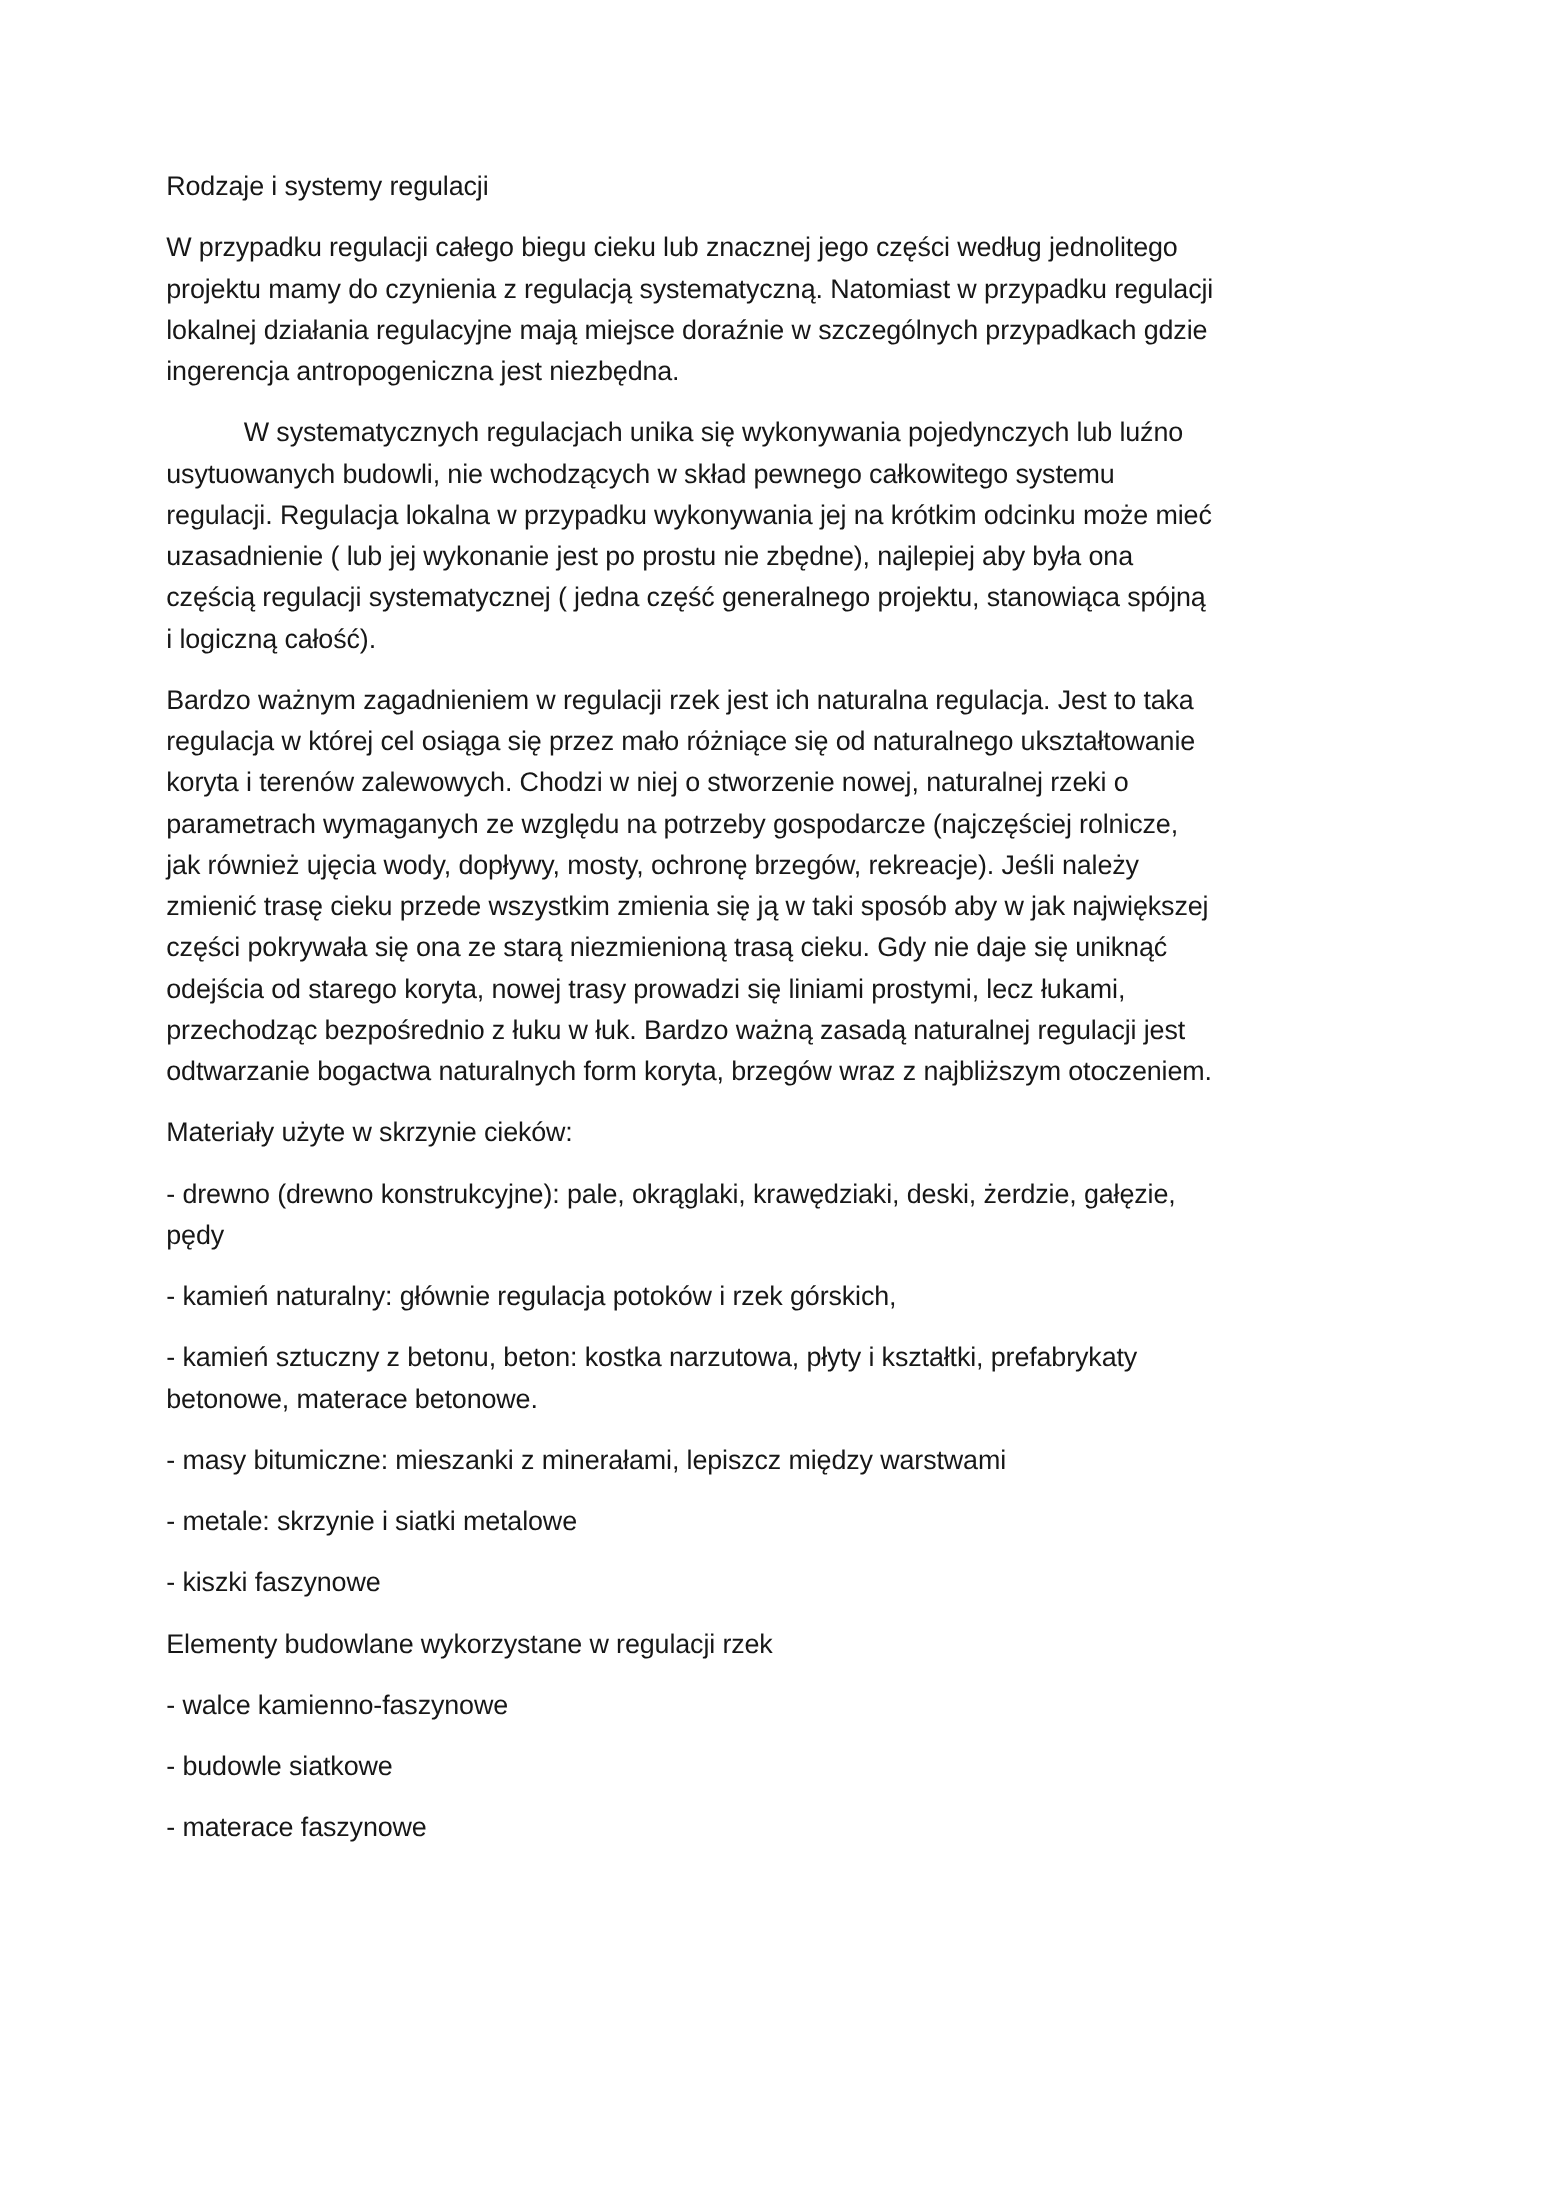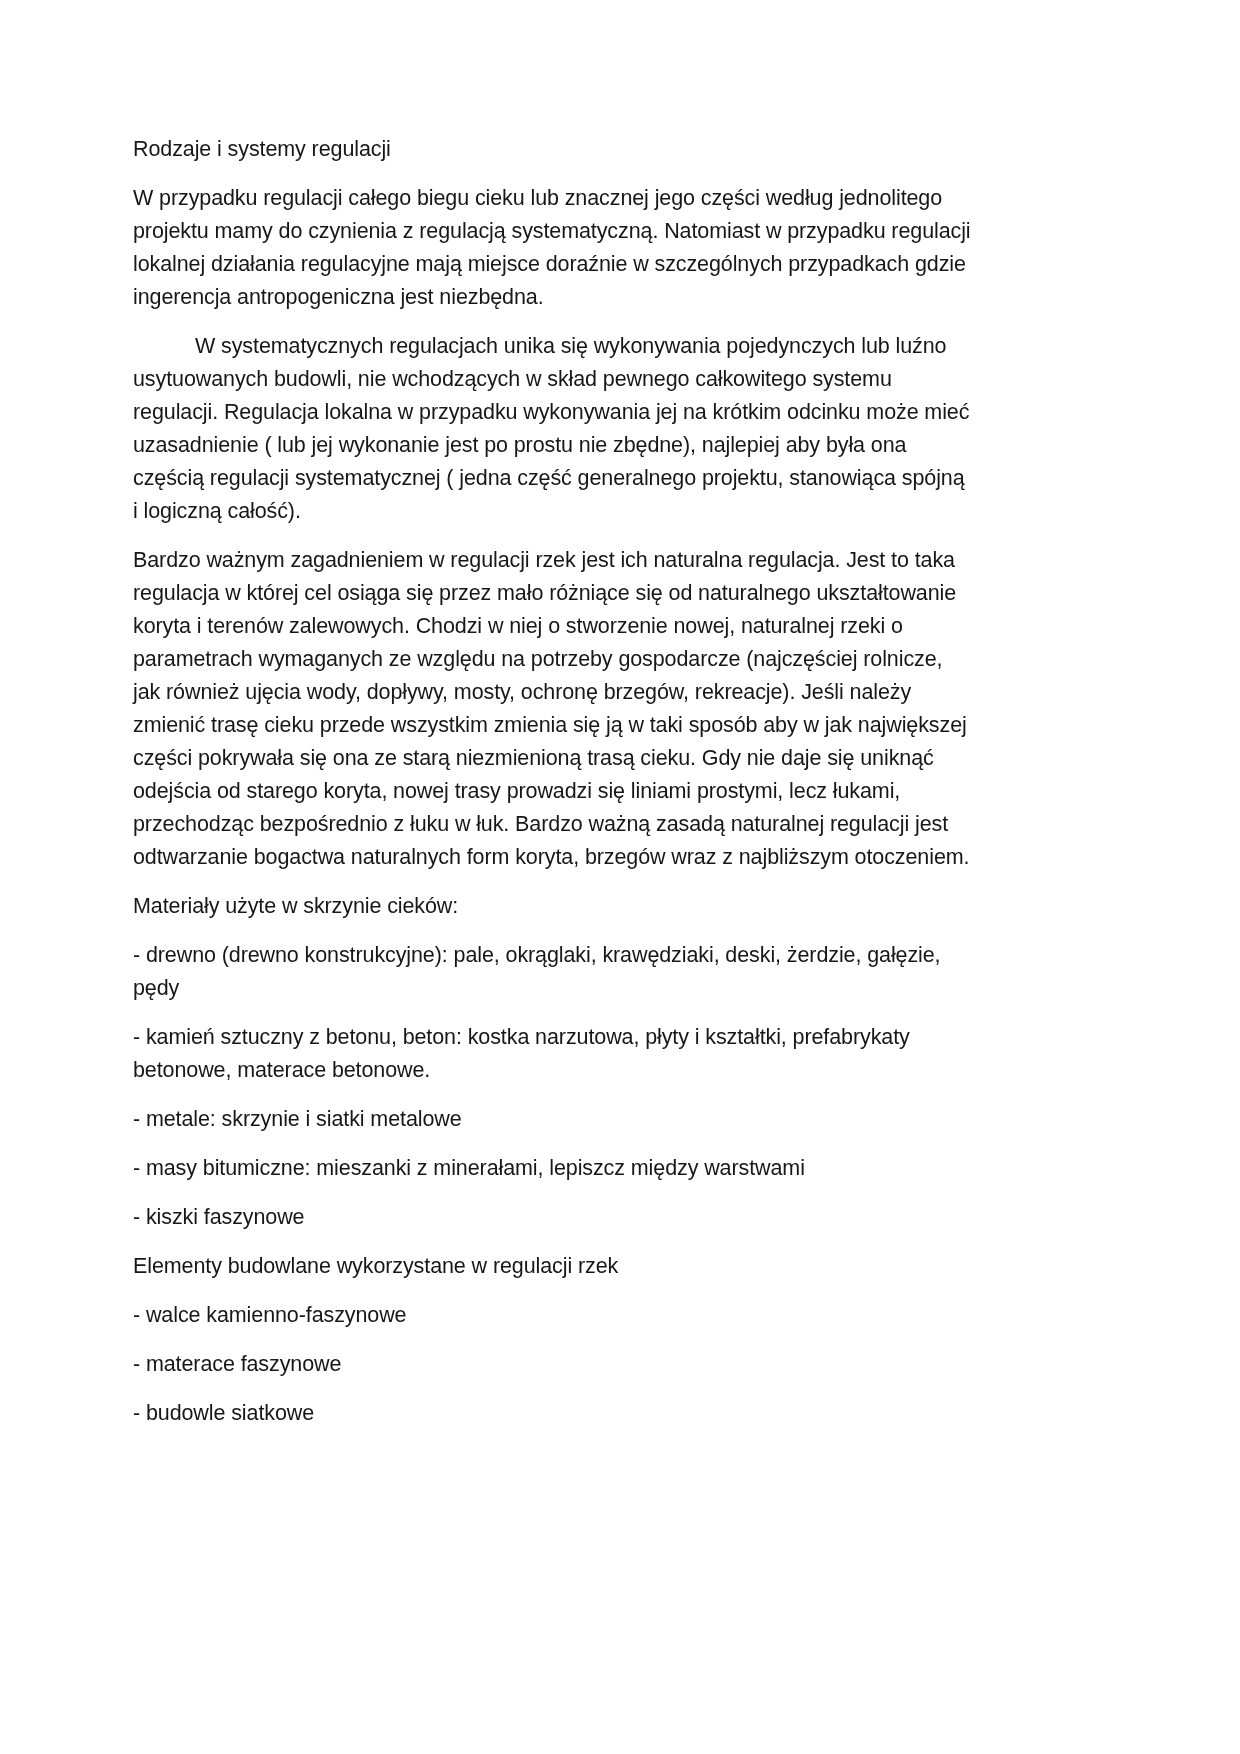--- a/index.html
+++ b/index.html
@@ -37,23 +37,24 @@
 
   <p>W przypadku regulacji całego biegu cieku lub znacznej jego części według jednolitego projektu mamy do czynienia z regulacją systematyczną. Natomiast w przypadku regulacji lokalnej działania regulacyjne mają miejsce doraźnie w szczególnych przypadkach gdzie ingerencja antropogeniczna jest niezbędna.</p>
 
   <p class="indent">W systematycznych regulacjach unika się wykonywania pojedynczych lub luźno usytuowanych budowli, nie wchodzących w skład pewnego całkowitego systemu regulacji. Regulacja lokalna w przypadku wykonywania jej na krótkim odcinku może mieć uzasadnienie ( lub jej wykonanie jest po prostu nie zbędne), najlepiej aby była ona częścią regulacji systematycznej ( jedna część generalnego projektu, stanowiąca spójną i logiczną całość).</p>
 
   <p>Bardzo ważnym zagadnieniem w regulacji rzek jest ich naturalna regulacja. Jest to taka regulacja w której cel osiąga się przez mało różniące się od naturalnego ukształtowanie koryta i terenów zalewowych. Chodzi w niej o stworzenie nowej, naturalnej rzeki o parametrach wymaganych ze względu na potrzeby gospodarcze (najczęściej rolnicze, jak również ujęcia wody, dopływy, mosty, ochronę brzegów, rekreacje). Jeśli należy zmienić trasę cieku przede wszystkim zmienia się ją w taki sposób aby w jak największej części pokrywała się ona ze starą niezmienioną trasą cieku. Gdy nie daje się uniknąć odejścia od starego koryta, nowej trasy prowadzi się liniami prostymi, lecz łukami, przechodząc bezpośrednio z łuku w łuk. Bardzo ważną zasadą naturalnej regulacji jest odtwarzanie bogactwa naturalnych form koryta, brzegów wraz z najbliższym otoczeniem.</p>
 
   <p>Materiały użyte w skrzynie cieków:</p>
 
   <p>- drewno (drewno konstrukcyjne): pale, okrąglaki, krawędziaki, deski, żerdzie, gałęzie, pędy</p>
+  <p>- kamień naturalny: głównie regulacja potoków i rzek górskich,</p>
   <p>- kamień sztuczny z betonu, beton: kostka narzutowa, płyty i kształtki, prefabrykaty betonowe, materace betonowe.</p>
+  <p>- masy bitumiczne: mieszanki z minerałami, lepiszcz między warstwami</p>
   <p>- metale: skrzynie i siatki metalowe</p>
-  <p>- masy bitumiczne: mieszanki z minerałami, lepiszcz między warstwami</p>
 
   <p>- kiszki faszynowe</p>
 
   <p>Elementy budowlane wykorzystane w regulacji rzek</p>
   <p>- walce kamienno-faszynowe</p>
+  <p>- budowle siatkowe</p>
   <p>- materace faszynowe</p>
-  <p>- budowle siatkowe</p>
 </div>
 
 </body></html>

